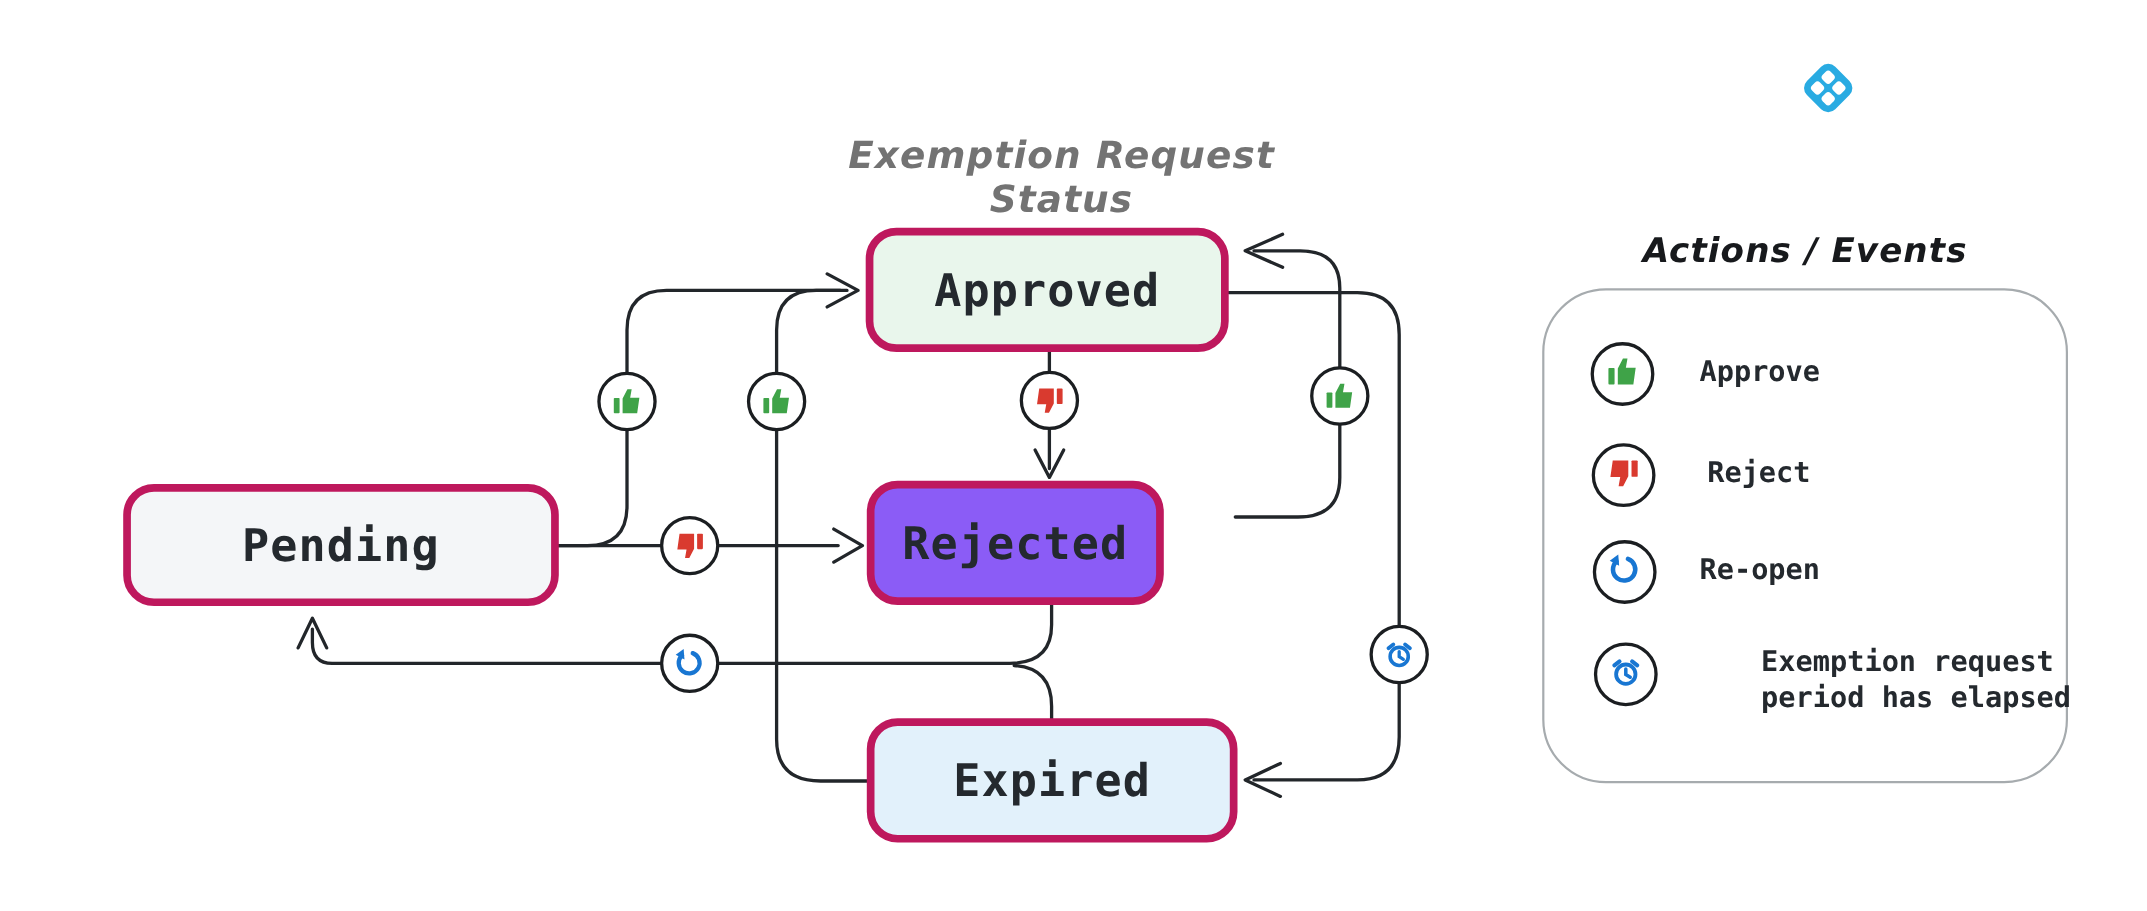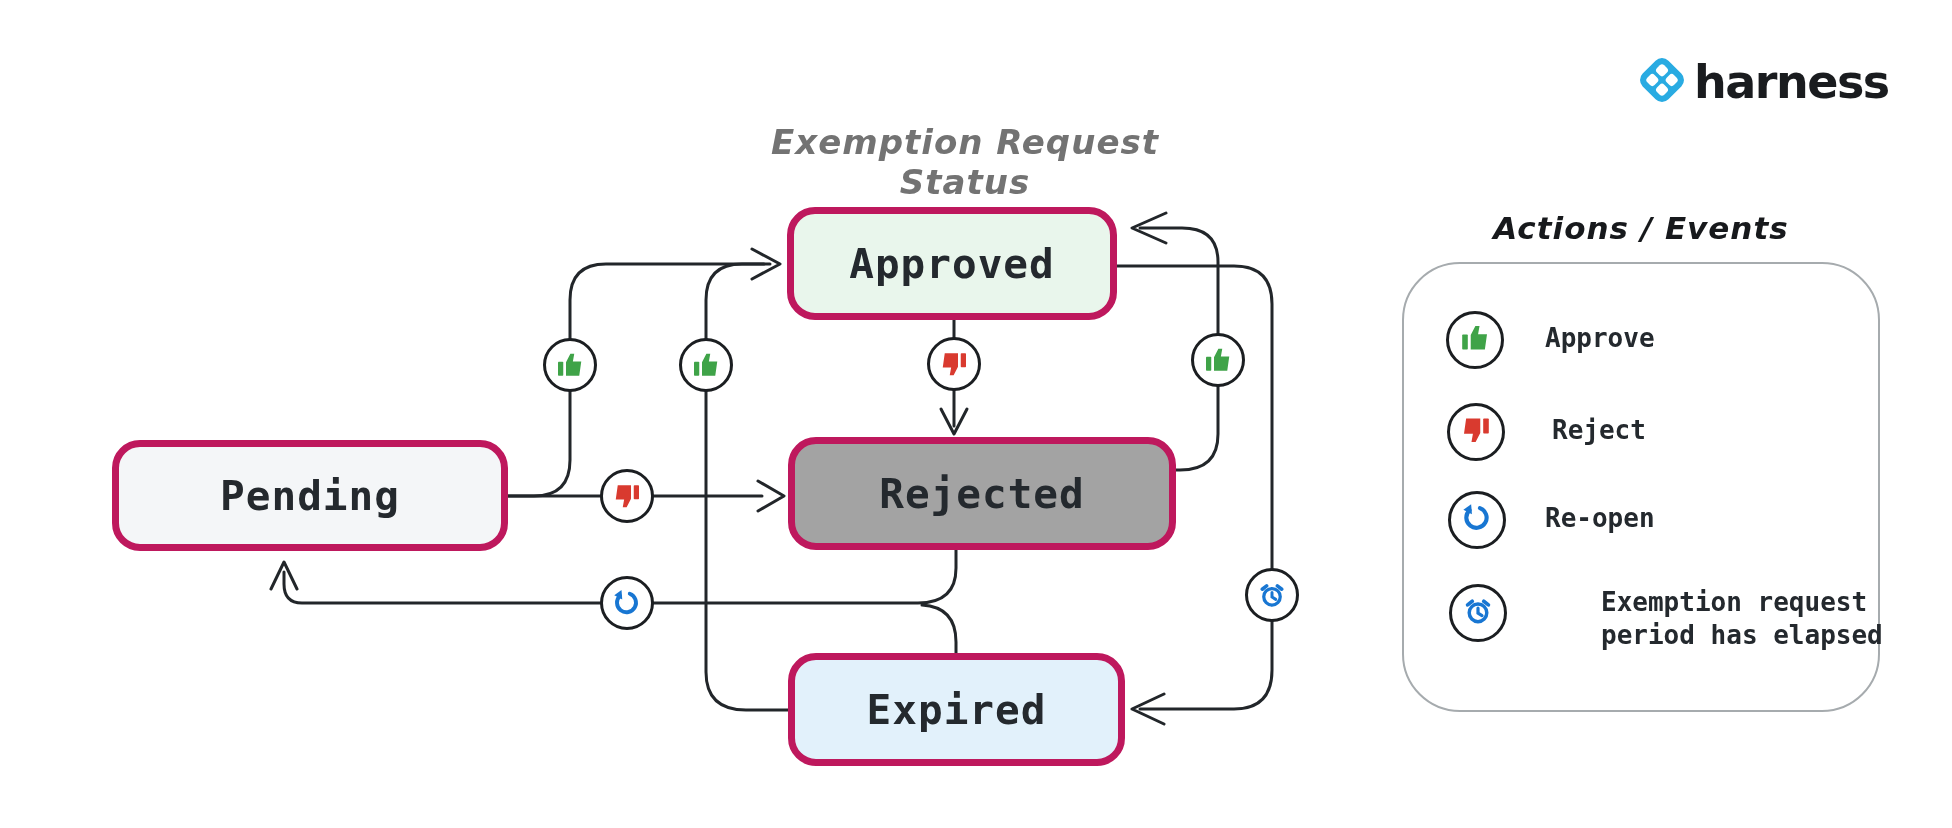--- a/index.html
+++ b/index.html
@@ -11,21 +11,21 @@
 
   
   .state{
     position:absolute;box-sizing:border-box;border:7px solid #be185d;border-radius:28px;
     display:flex;align-items:center;justify-content:center;
     font-family:"DejaVu Sans Mono","Liberation Mono",monospace;
     font-size:41px;font-weight:700;letter-spacing:1px;color:#24292e;
   }
   .state.pending {left:112px;top:440px;width:396px;height:111px;background:#f4f6f8;}
   .state.approved{left:787px;top:207px;width:330px;height:113px;background:#e9f6ec;}
-  .state.rejected{left:788px;top:437px;width:388px;height:113px;background:#a3a3a3;}
+  .state.rejected{left:788px;top:437px;width:270px;height:113px;background:#8b5cf6;}
   .state.expired {left:788px;top:653px;width:337px;height:113px;background:#e2f1fb;}
 
   
   .diagram-title{
     position:absolute;left:700px;top:122px;width:530px;text-align:center;
     font-size:34px;font-weight:600;font-style:italic;letter-spacing:1px;color:#737373;
   }
   .legend-title{
     position:absolute;left:1441px;top:210px;width:400px;text-align:center;
     font-size:31px;font-weight:600;font-style:italic;letter-spacing:1px;color:#17191c;
@@ -217,16 +217,15 @@
       <svg width="60" height="60" viewBox="0 0 56 56">
         <g transform="rotate(45 28 28)">
           <rect x="11" y="11" width="34" height="34" rx="8.5" fill="#29abe2"></rect>
           <rect x="16.8" y="16.8" width="9.6" height="9.6" rx="3" fill="#ffffff"></rect>
           <rect x="29.6" y="16.8" width="9.6" height="9.6" rx="3" fill="#ffffff"></rect>
           <rect x="16.8" y="29.6" width="9.6" height="9.6" rx="3" fill="#ffffff"></rect>
           <rect x="29.6" y="29.6" width="9.6" height="9.6" rx="3" fill="#ffffff"></rect>
         </g>
       </svg>
     </span>
-    <span class="brand-text">harness</span>
   </div>
 
 </div>
 
 </body></html>

